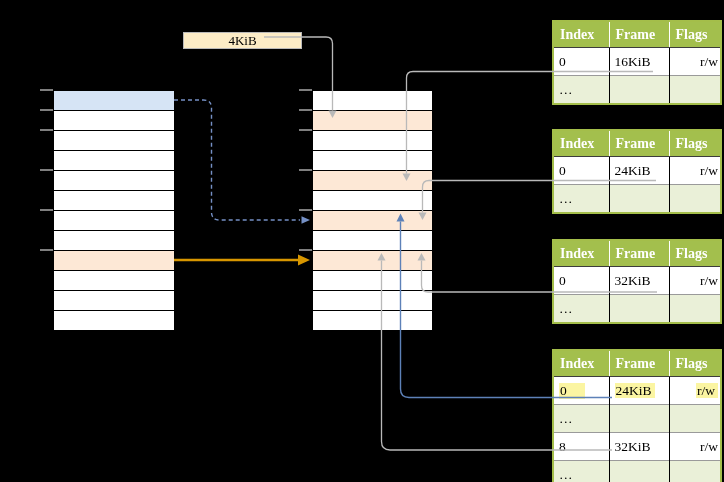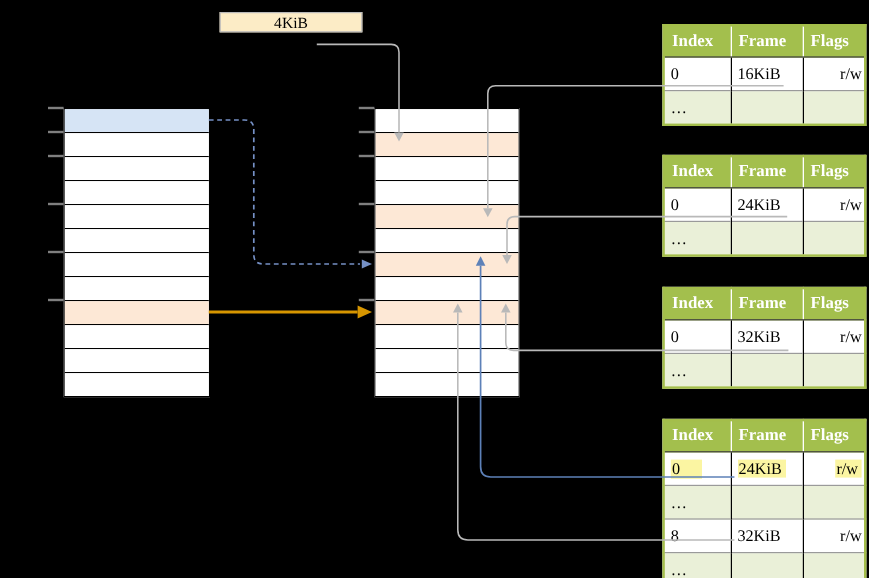--- a/index.html
+++ b/index.html
@@ -1,20 +1,20 @@
 <!DOCTYPE html>
 <html style="--background: #000000; --table_header_green: #a3bf4d; --table_border_green: #a4be4a; --table_row_green: #eaf0d8; --row_blue: #d6e4f5; --row_orange: #fde8d6; --label_cream: #fcecc6; --highlight_yellow: #fbf5a2; --arrow_gray: #b9b9b9; --arrow_blue: #5d81b8; --arrow_blue_dashed: #7590c5; --arrow_orange: #d79600;"><head>
 <meta charset="utf-8">
 <style>
   html,body{margin:0;padding:0;background:#000;}
   #stage{position:relative;width:724px;height:482px;background:var(--background,#000);
          font-family:"Liberation Serif",serif;overflow:hidden;}
 
   
-  #size-label{position:absolute;left:183px;top:10px;width:117px;height:15px;
+  #size-label{position:absolute;left:183px;top:32px;width:117px;height:15px;
     background:var(--label_cream,#fcecc6);border:1px solid #b9b9b9;
     text-align:center;line-height:15px;font-size:13px;color:#000;}
 
   
   .mem{position:absolute;top:90px;border:1px solid #000;background:#fff;}
   #vmem{left:53px;width:120px;}
   #pmem{left:312px;width:119px;}
   .mrow{height:19px;border-bottom:1px solid #000;background:#fff;}
   .mrow:last-child{border-bottom:none;}
   .mrow.blue{background:var(--row_blue,#d6e4f5);}

